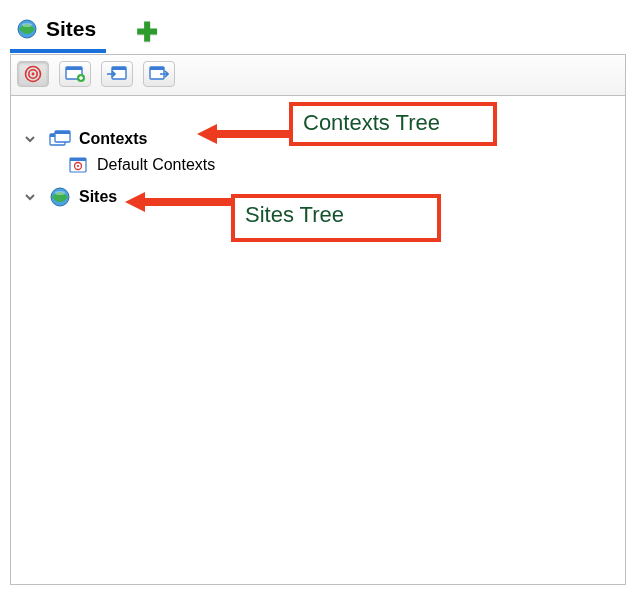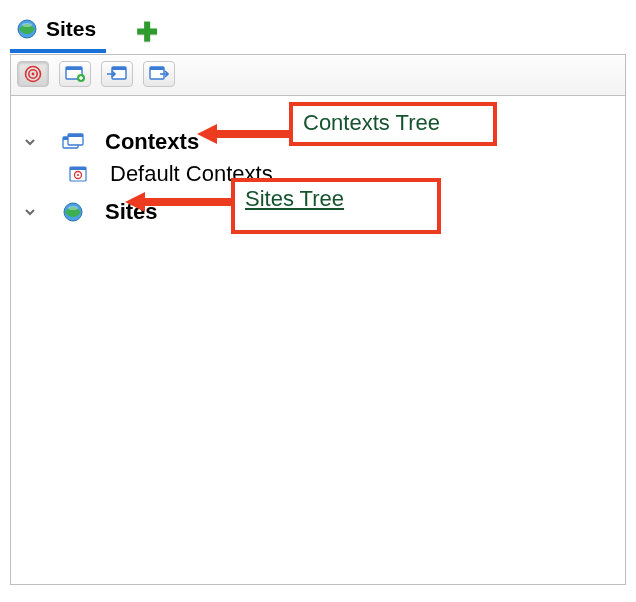--- a/index.html
+++ b/index.html
@@ -65,23 +65,23 @@
   .panel {
     border: 1px solid #bfbfbf;
     height: 490px;
     padding: 10px 4px;
     position: relative;
     background: #fff;
   }
   .tree-row {
     display: flex;
     align-items: center;
-    gap: 21px;
+    gap: 8px;
     padding: 3px 4px;
-    font-size: 22px;
+    font-size: 16px;
   }
   .tree-row.bold { font-weight: 700; }
   .chev {
     cursor: pointer;
   }
 
   
   .ic {
     width: 22px;
     height: 20px;
@@ -212,21 +212,21 @@
   </div>
 
   <div class="callout-box" style="left:278px; top:6px; width:208px;">
     <span>Contexts Tree</span>
   </div>
   <svg class="arrow" style="left:186px; top:26px;" width="94" height="24" viewBox="0 0 94 24">
     <line x1="94" y1="12" x2="14" y2="12" stroke="#ec3b1f" stroke-width="8"></line>
     <polygon points="0,12 20,2 20,22" fill="#ec3b1f"></polygon>
   </svg>
 
-  <div class="callout-box" style="left:220px; top:82px; width:210px; height:56px;text-decoration:underline;">
+  <div class="callout-box" style="left:220px; top:98px; width:210px; height:48px;">
     <span>Sites Tree</span>
   </div>
   <svg class="arrow" style="left:114px; top:94px;" width="108" height="24" viewBox="0 0 108 24">
     <line x1="108" y1="12" x2="14" y2="12" stroke="#ec3b1f" stroke-width="8"></line>
     <polygon points="0,12 20,2 20,22" fill="#ec3b1f"></polygon>
   </svg>
 
 </div>
 
 </body></html>

